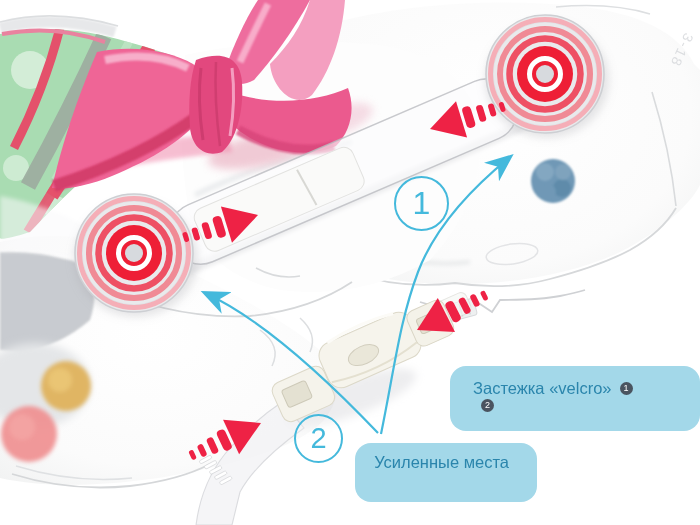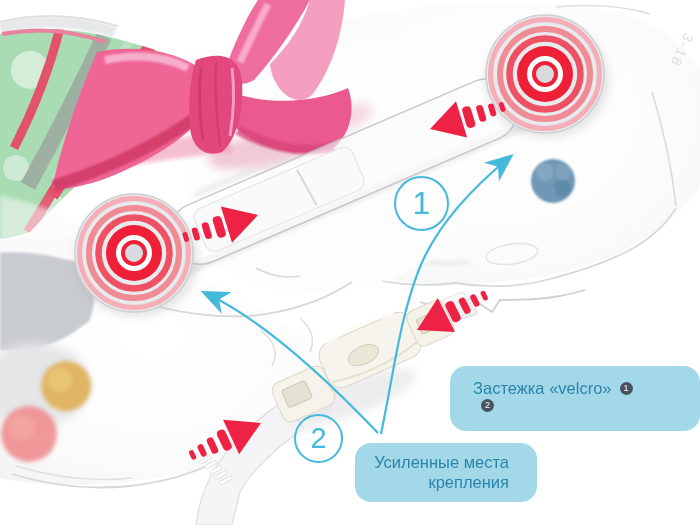--- a/index.html
+++ b/index.html
@@ -225,17 +225,14 @@
         <span class="badge">1</span>
       </div>
     <div class="crow">
         <span class="badge">2</span>
       </div>
   </div>
   <div class="callout" id="calloutB">
     <div class="crow">
         <span>Усиленные места</span>
       </div>
-    <div class="crow">
-        <span>крепления</span>
-      </div>
   </div>
 </div>
 
 </body></html>

